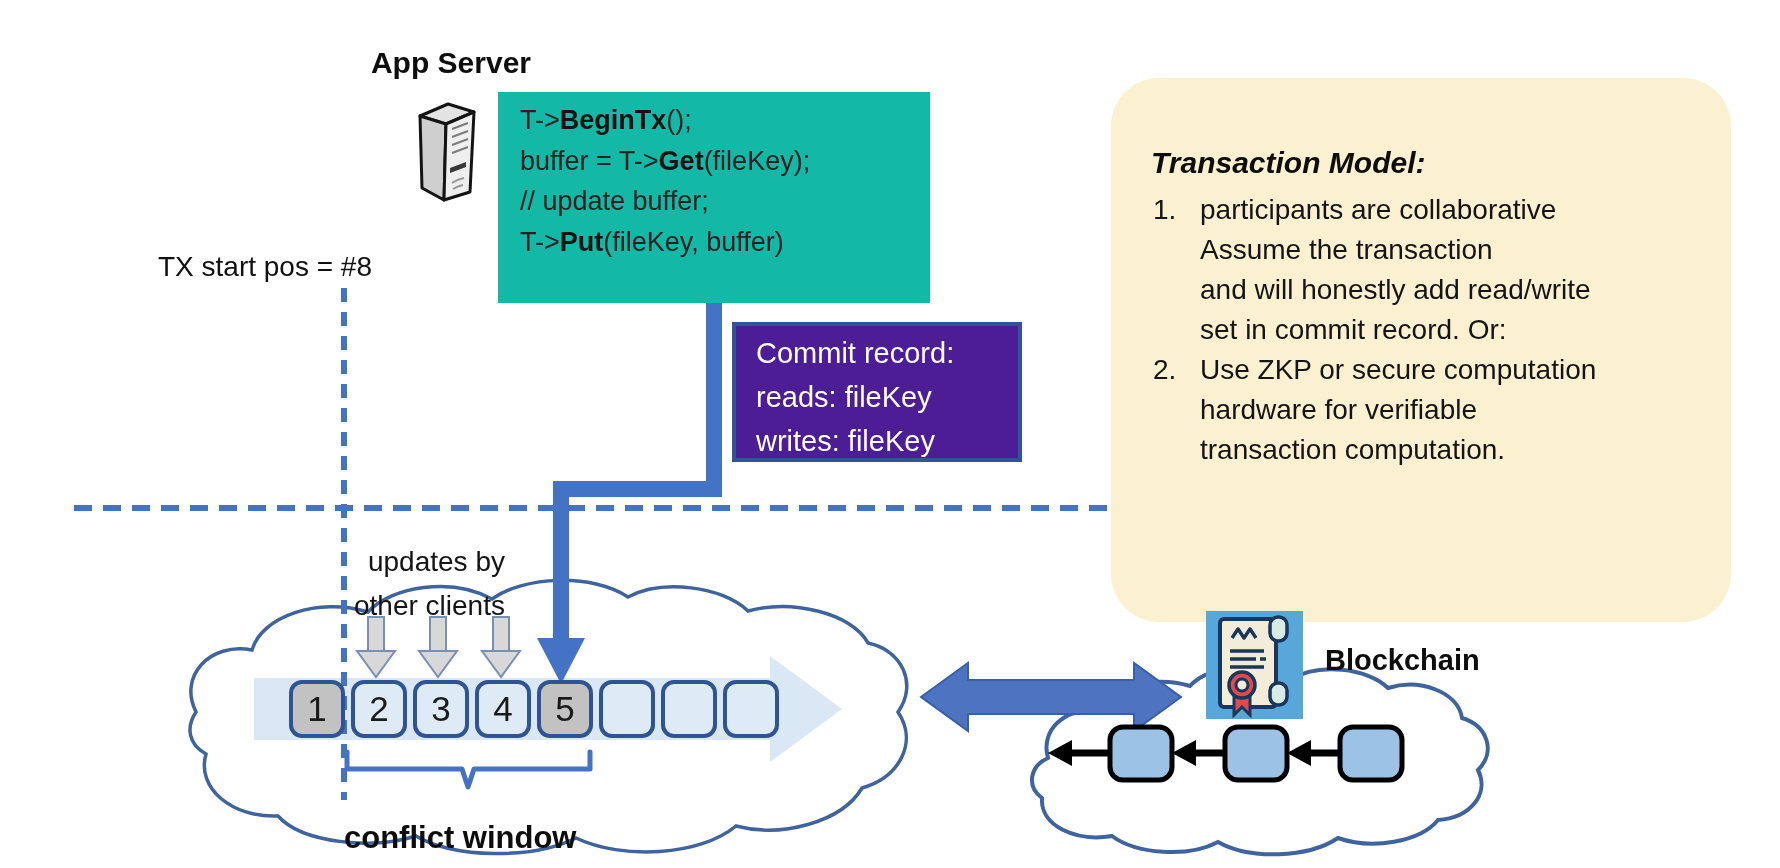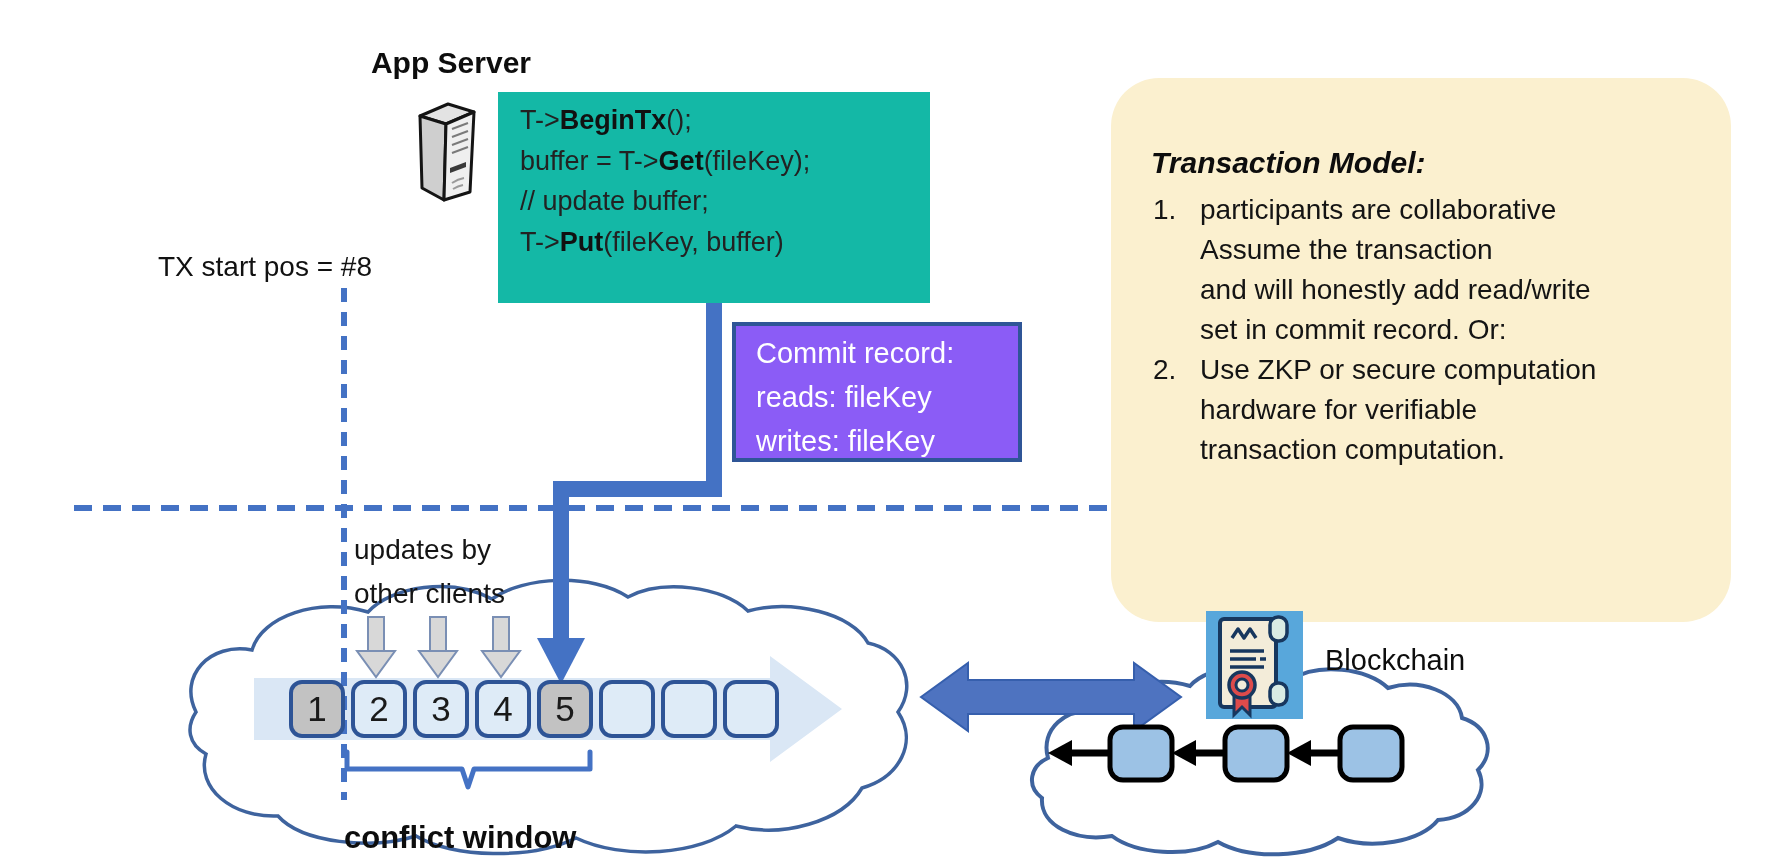--- a/index.html
+++ b/index.html
@@ -13,42 +13,42 @@
   .app-server-label{left:346px;top:46px;width:210px;text-align:center;
     font-size:30px;font-weight:bold;color:#0d0d0d;}
   .server-icon{left:412px;top:96px;width:70px;height:112px;}
 
   .code-box{left:498px;top:92px;width:432px;height:211px;background:#14b8a6;
     padding:8px 0 0 22px;box-sizing:border-box;font-size:27px;line-height:40.5px;color:#222;}
   .code-box b{font-weight:bold;color:#111;}
 
   .tx-start{left:158px;top:251px;font-size:28px;color:#111;}
 
-  .commit-box{left:732px;top:322px;width:290px;height:140px;background:#8b5cf6;
+  .commit-box{left:732px;top:322px;width:290px;height:140px;background:#4c1d95;
     border:4px solid #2F5597;box-sizing:border-box;color:#fff;font-size:29px;
     line-height:44px;padding:5px 0 0 20px;}
 
   .model-box{left:1111px;top:44px;width:620px;height:544px;background:#FBF0CF;border-radius:48px;margin-top:34px;}
   .model-title{position:absolute;left:40px;top:68px;font-size:30px;font-weight:bold;
     font-style:italic;color:#0d0d0d;}
   .model-list{position:absolute;left:42px;top:112px;font-size:28px;line-height:40px;color:#141414;}
   .model-item{display:flex;}
   .model-item .num{width:47px;flex:0 0 47px;}
   .model-item .lines span{display:block;}
 
-  .updates-label{left:354px;top:528px;font-size:28px;line-height:44px;color:#141414;}
+  .updates-label{left:354px;top:540px;font-size:28px;line-height:44px;color:#141414;text-align:right;}
   .tx-commits-label{left:584px;top:584px;font-size:29px;line-height:46px;color:#141414;}
 
   .blk{top:680px;width:56px;height:58px;box-sizing:border-box;border:4px solid #2E5496;
     border-radius:13px;background:#DEEBF7;display:flex;align-items:center;justify-content:center;
     font-size:35px;color:#1a1a1a;}
   .blk.gray{background:#C2C2C2;}
 
   .conflict-label{left:344px;top:792px;font-size:31px;font-weight:bold;color:#0d0d0d;margin-top:28px;}
-  .blockchain-label{left:1325px;top:644px;font-size:29px;font-weight:normal;color:#0d0d0d;}
+  .blockchain-label{left:1325px;top:644px;font-size:29px;font-weight:bold;color:#0d0d0d;}
 
   .scroll-icon{left:1206px;top:611px;width:97px;height:108px;background:#58A7DB;}
 </style>
 </head>
 <body>
 
 <div class="stage">
 
   <svg class="layer" width="1780" height="868" viewBox="0 0 1780 868">
 

